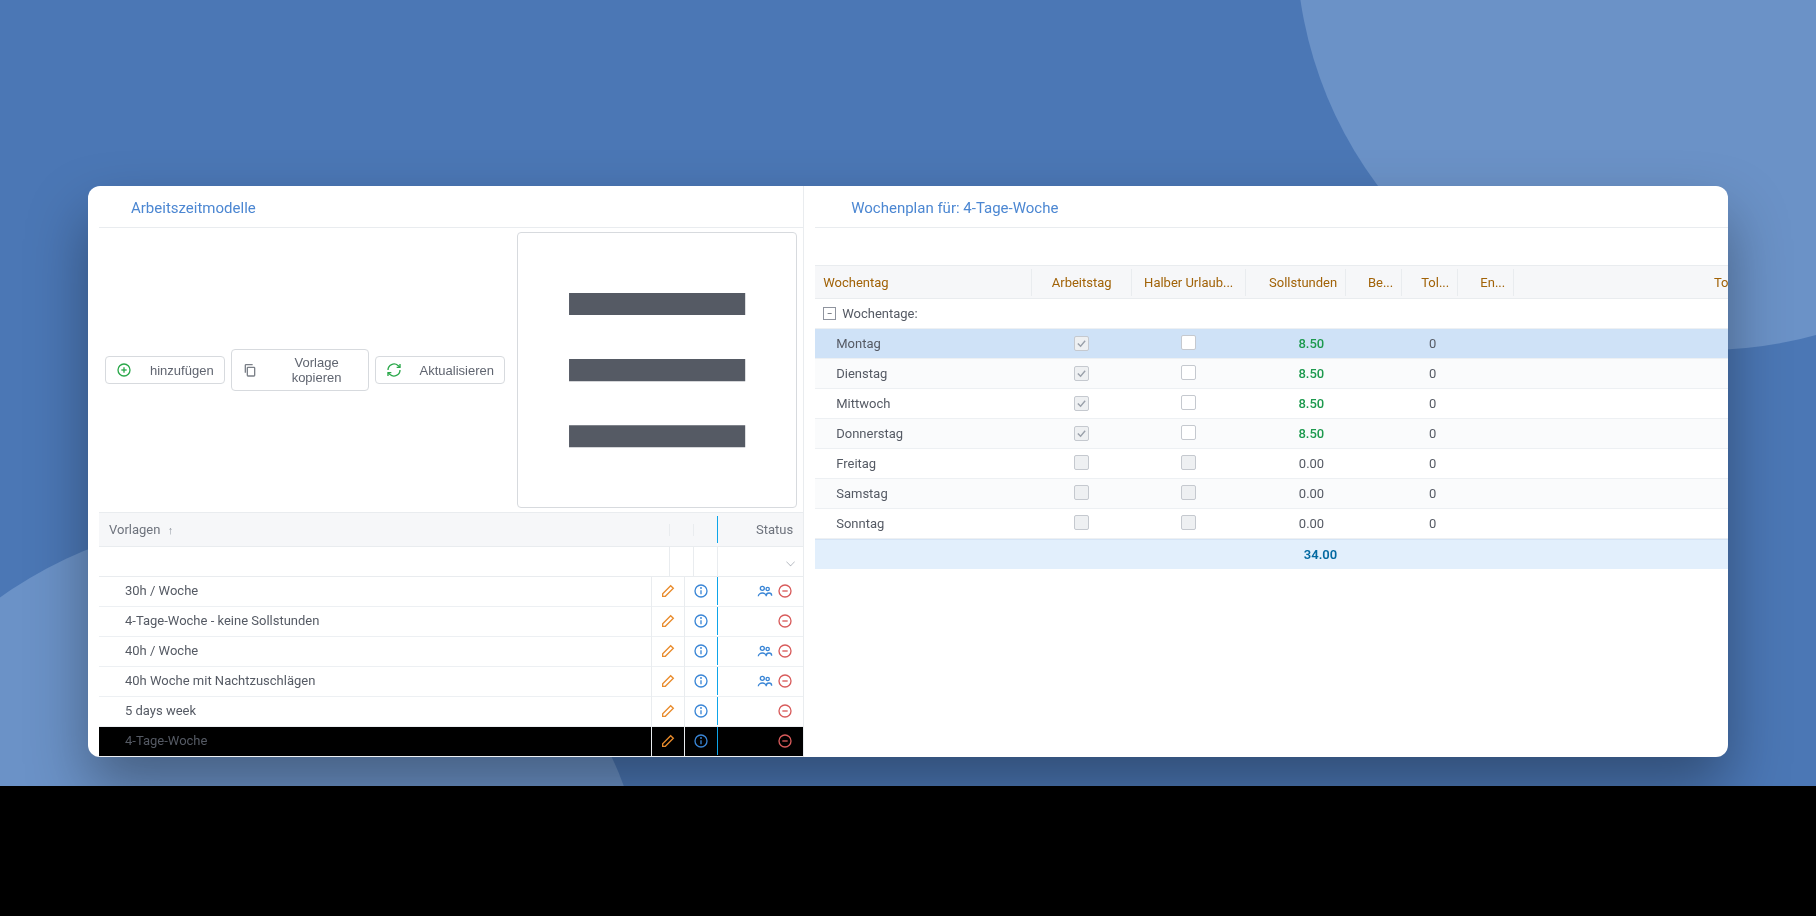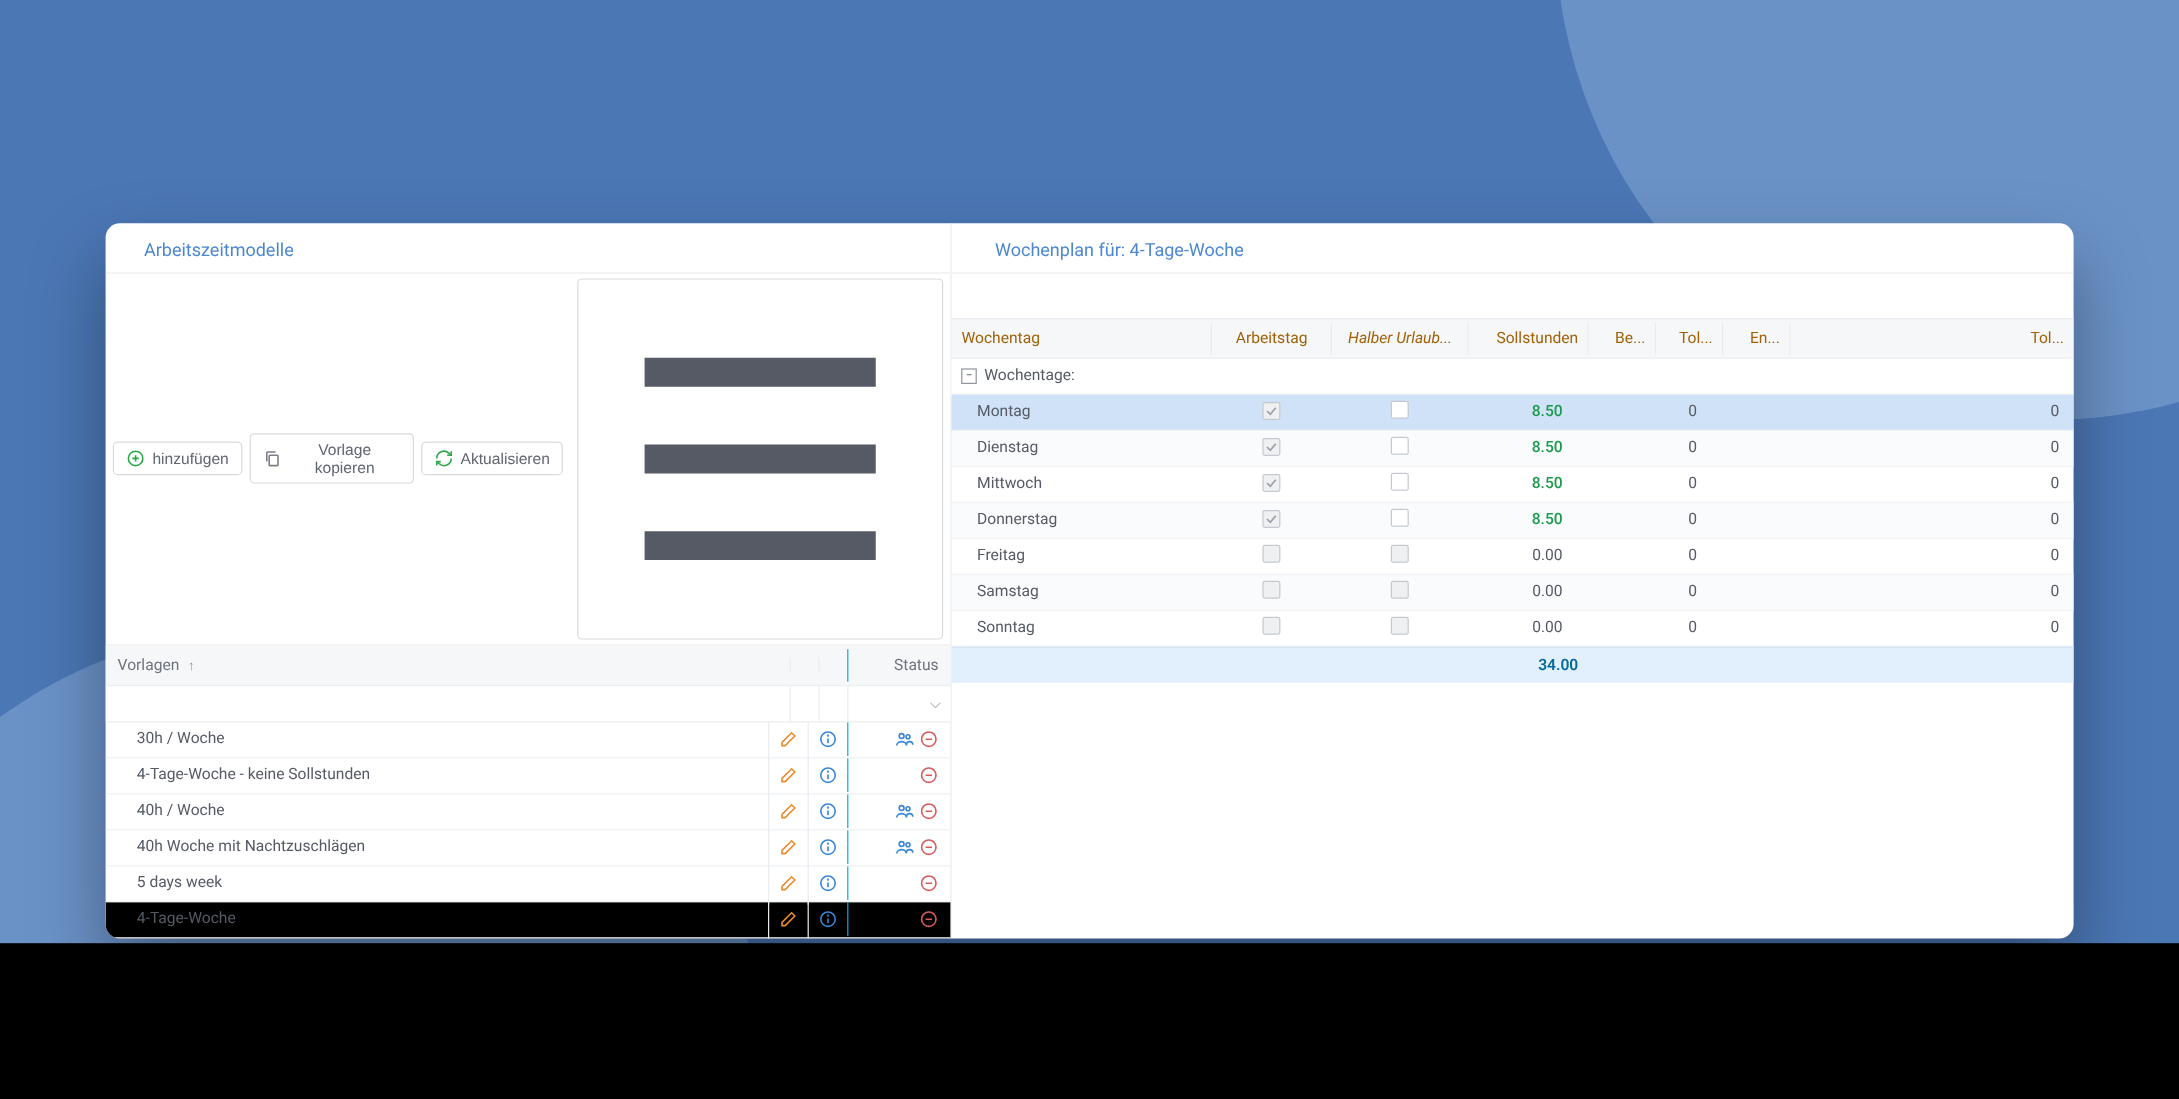--- a/index.html
+++ b/index.html
@@ -27,42 +27,42 @@
     top: 186px;
     left: 88px;
     right: 88px;
     background:#fff;
     border-radius: 12px;
     box-shadow: 0 30px 60px rgba(0,0,0,0.35);
     display:flex;
     overflow:hidden;
     min-height: 400px;
   }
-  .panel { flex:1 1 0; display:flex; flex-direction:column; }
+  .panel { flex:1 1 0; display:flex; flex-direction:column;margin-left:11px; }
   .panel-left { border-right: 1px solid #e9ecef; flex:0 0 43%; }
   .panel-right { flex:0 0 57%; }
 
   .panel-title {
     padding: 13px 32px 10px;
     color:#4c87d2;
     font-size: 15px;
     font-weight:400;
   }
   .panel-right .panel-title { padding-left: 36px; }
 
   
   .toolbar {
     display:flex; align-items:center;
     padding: 4px 6px;
     border-top:1px solid #e9ecef;
     border-bottom:1px solid #e9ecef;
     gap:6px;
   }
   .btn {
-    display:inline-flex; align-items:center; gap:6px;
+    display:inline-flex; align-items:center; gap:18px;
     border:1px solid #d7dade;
     border-radius:4px;
     background:#fff;
     padding:5px 10px;
     font-size:13px;
     color:#606570;
     cursor:pointer;
   }
   .toolbar .spacer { flex:1; }
   .icon { width:16px; height:16px; flex:0 0 auto; }
@@ -97,21 +97,21 @@
 
   .mini-icon { width:16px; height:16px; display:inline-block;}
   .mini-icon svg { width:100%; height:100%; display:block;}
 
   
   .r-thead { display:flex; align-items:center; background:#f6f7f9; border-top:1px solid #e9ecef; border-bottom:1px solid #e9ecef; height:34px;}
   .r-thead .th { color:#a16207; padding:6px 8px; border-left:1px solid #e9ecef; white-space:nowrap; overflow:hidden; text-overflow:ellipsis;}
   .r-thead .th:first-child { border-left:none; }
   .rc-day    { flex:0 0 216px; padding-left:10px;}
   .rc-arb    { flex:0 0 100px; text-align:center;}
-  .rc-halb   { flex:0 0 114px; text-align:center;font-style:italic;}
+  .rc-halb   { flex:0 0 114px; text-align:center;}
   .rc-soll   { flex:0 0 100px; text-align:right;}
   .rc-be     { flex:0 0 56px; text-align:right;}
   .rc-tol1   { flex:0 0 56px; text-align:right;}
   .rc-en     { flex:0 0 56px; text-align:right;}
   .rc-tol2   { flex:1 1 auto; text-align:right; padding-right:12px;}
 
   .group-row { display:flex; align-items:center; height:30px; border-bottom:1px solid #edf0f3; background:#fff; padding-left:8px; gap:6px; color:#555a64;}
   .group-toggle { width:13px;height:13px;border:1px solid #8f949e; display:inline-flex; align-items:center; justify-content:center; font-size:10px; line-height:1; cursor:pointer;}
 
   .r-row { display:flex; align-items:center; height:30px; border-bottom:1px solid #edf0f3;}

